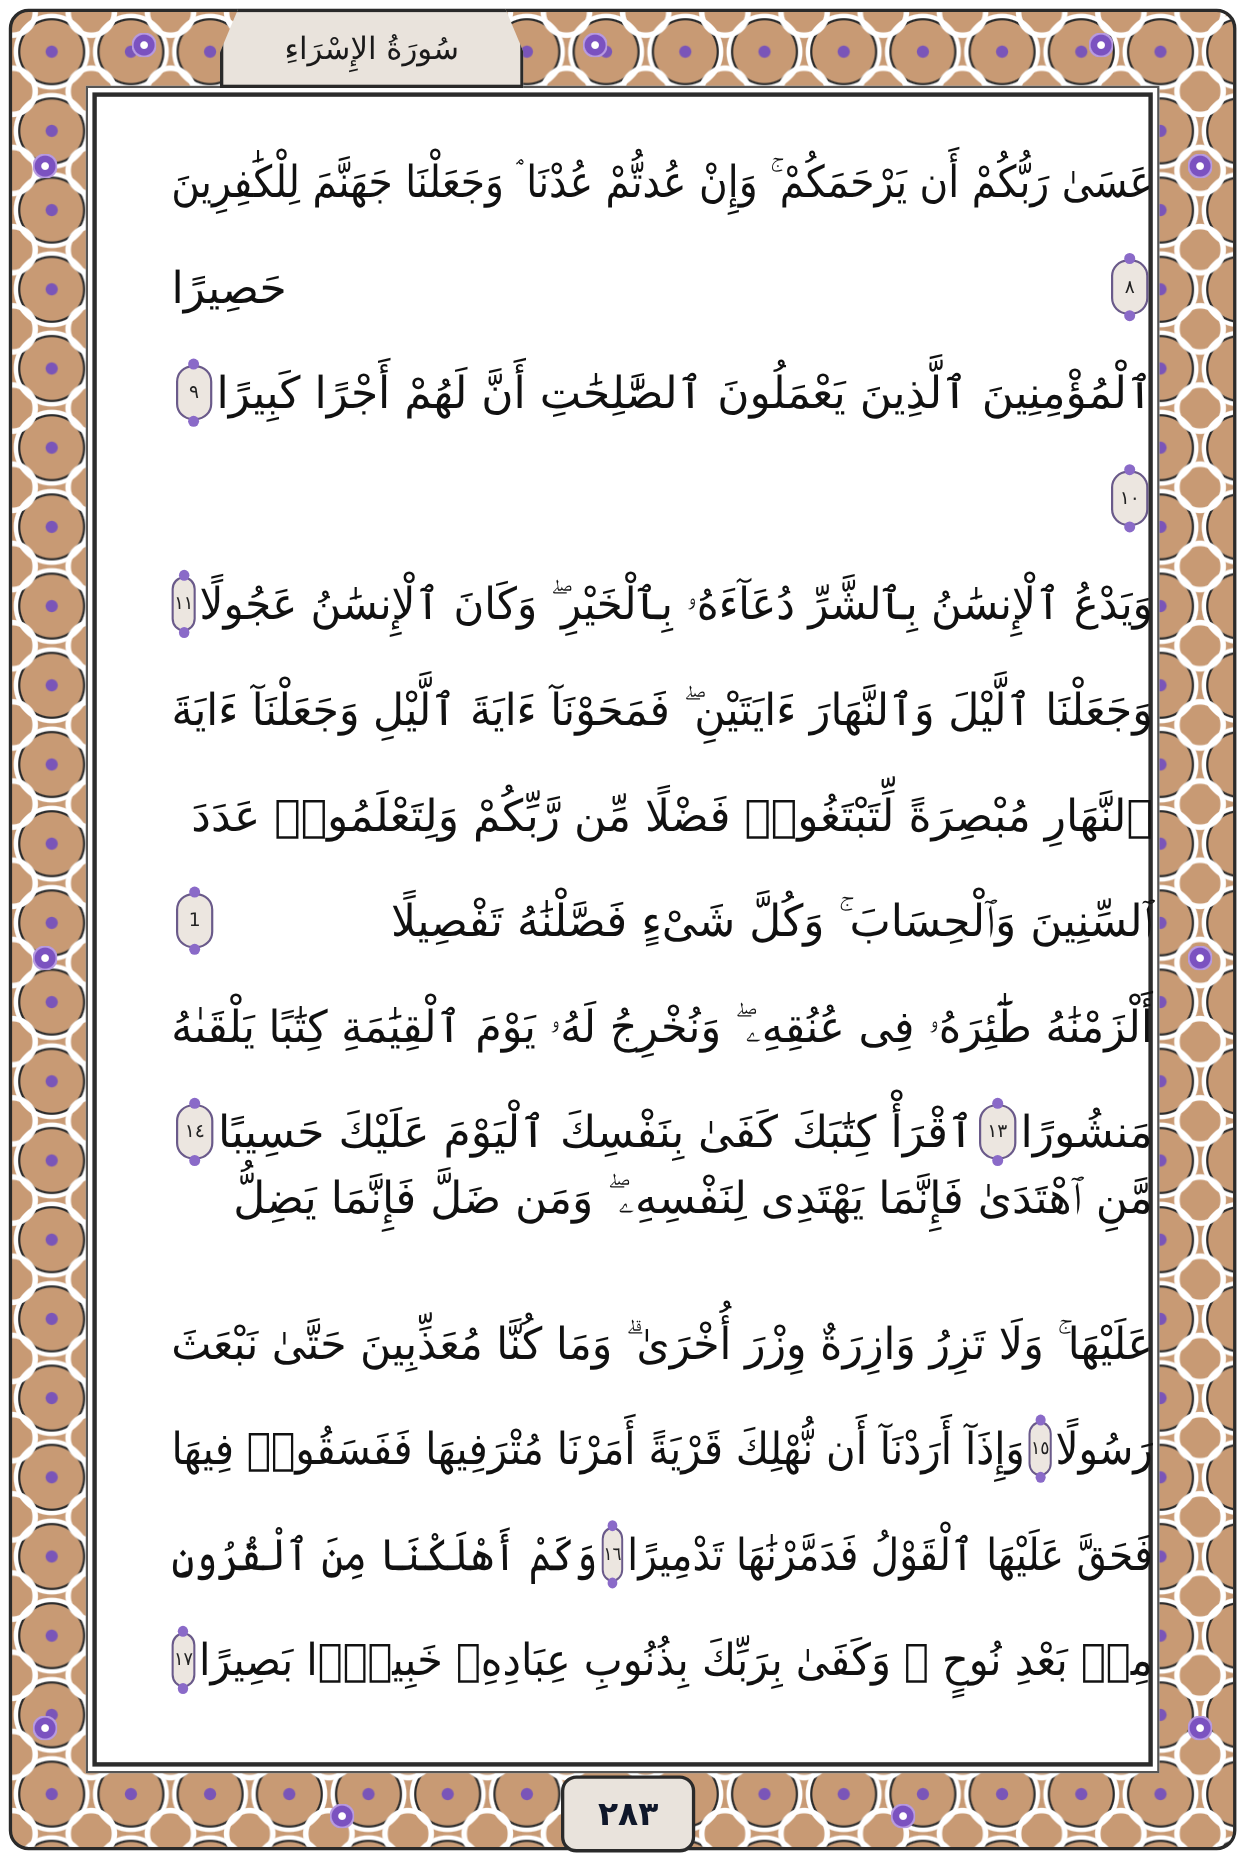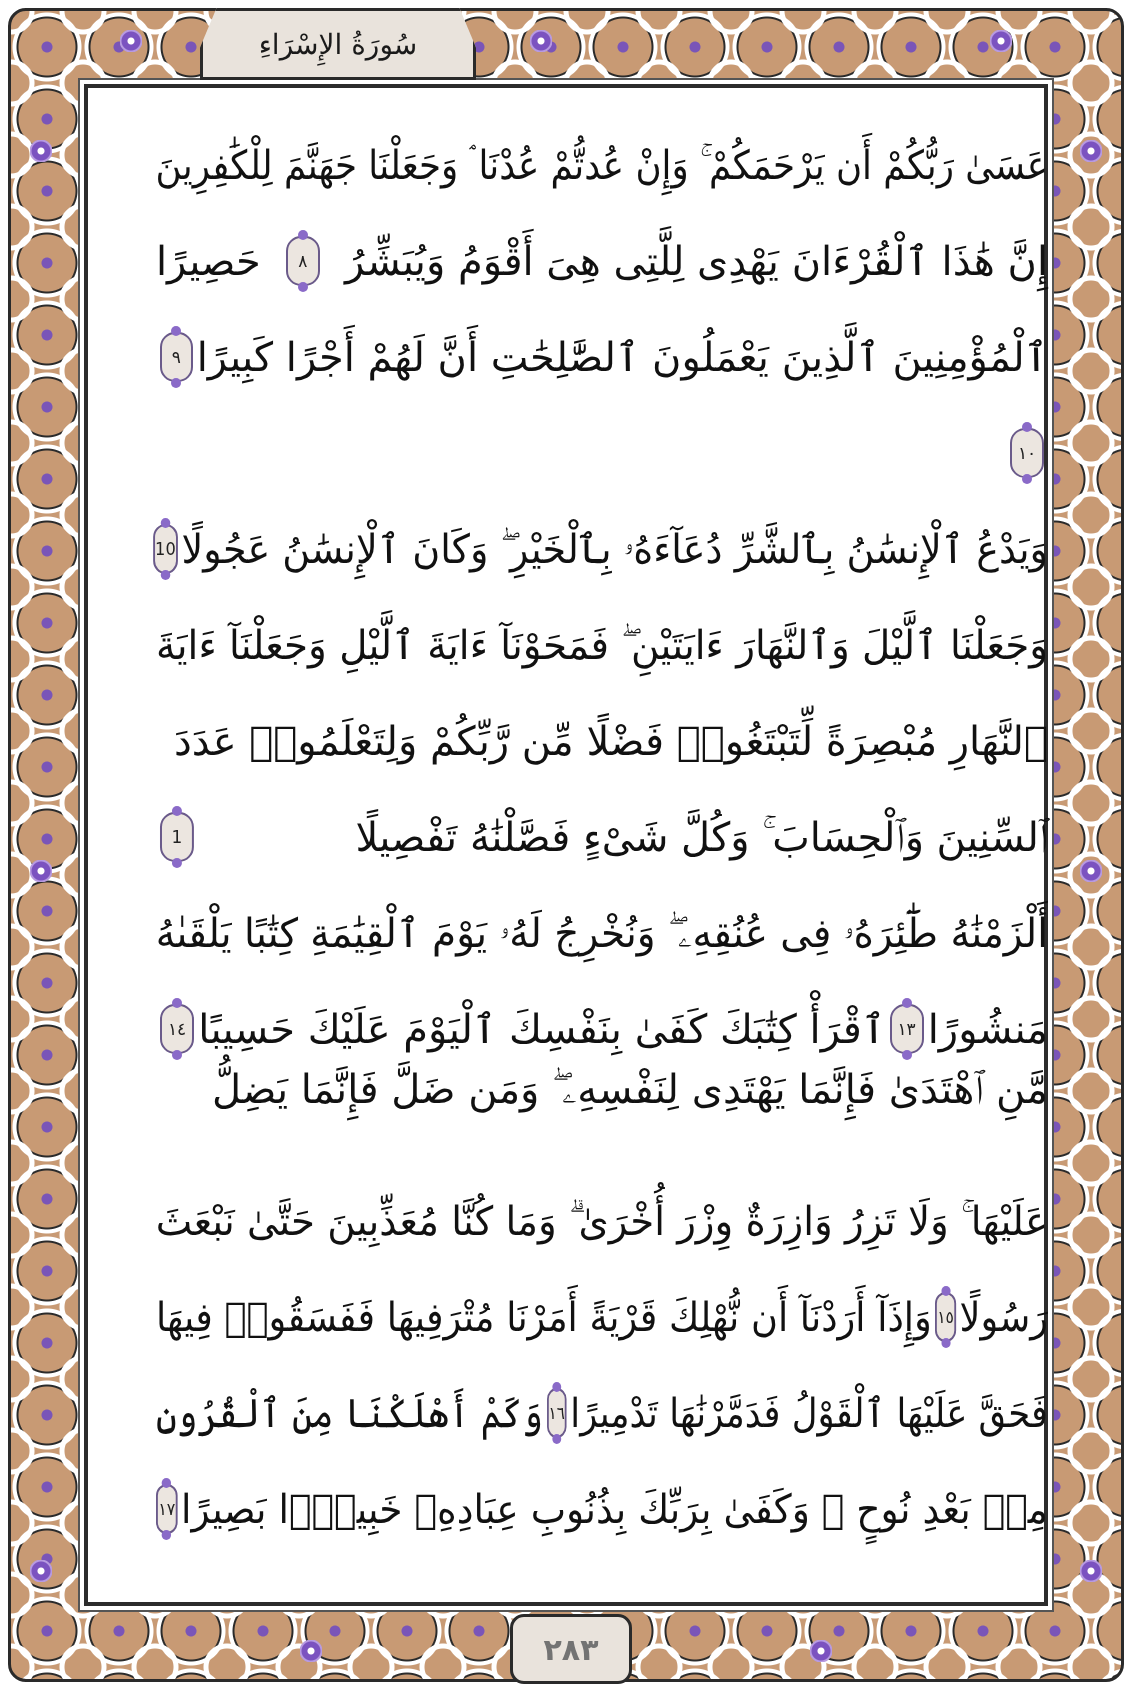--- a/index.html
+++ b/index.html
@@ -45,21 +45,21 @@
     font-size: 28px; color: #1a1a1a;
     direction: rtl;
   }
   .cart-left { left: 200px; top: 8px; width: 270px; }
   .cart-right { left: 612px; top: 8px; width: 280px; }
   .cart-page {
     position: absolute; left: 510px; top: 1614px; width: 116px; height: 64px;
     background: #e9e3dc; border: 3px solid #2a2a2a; border-radius: 14px;
     display: flex; align-items: center; justify-content: center;
     font-family: "DejaVu Sans", sans-serif; font-weight: bold;
-    font-size: 30px; color: #737373;
+    font-size: 30px; color: #0f172a;
   }
   .flower {
     position: absolute; width: 22px; height: 22px;
     background: radial-gradient(circle, #fff 0 3px, #7b52c0 4px 9px, #b79ae0 10px 11px, transparent 12px);
   }
   
   .text-area {
     position: absolute; left: 120px; top: 118px; width: 892px; height: 1480px;
     direction: rtl;
     margin-left: 36px;
@@ -109,34 +109,33 @@
 
   <div class="cartouche cart-left">سُورَةُ الإِسْرَاءِ</div>
   <div class="cart-page">٢٨٣</div>
 </div>
 
 <div class="text-area">
   <div class="line" style="top: 0px; transform-origin: right center; width: 1001px; transform: scaleX(0.891109);">
     <span>عَسَىٰ رَبُّكُمْ أَن يَرْحَمَكُمْ ۚ وَإِنْ عُدتُّمْ عُدْنَا ۘ وَجَعَلْنَا جَهَنَّمَ لِلْكَٰفِرِينَ</span>
   </div>
   <div class="line" style="top:96px">
-    <span>إِنَّ هَٰذَا ٱلْقُرْءَانَ يَهْدِى لِلَّتِى هِىَ أَقْوَمُ وَيُبَشِّرُ</span>
     <span class="ayah-marker">٨</span>
     <span>حَصِيرًا</span>
   </div>
   <div class="line" style="top:192px">
     <span>ٱلْمُؤْمِنِينَ ٱلَّذِينَ يَعْمَلُونَ ٱلصَّٰلِحَٰتِ أَنَّ لَهُمْ أَجْرًا كَبِيرًا</span>
     <span class="ayah-marker">٩</span>
   </div>
   <div class="line" style="top:288px">
     <span class="ayah-marker">١٠</span>
   </div>
   <div class="line" style="top: 384px; transform-origin: right center; width: 936px; transform: scaleX(0.952991);">
     <span>وَيَدْعُ ٱلْإِنسَٰنُ بِٱلشَّرِّ دُعَآءَهُۥ بِٱلْخَيْرِ ۖ وَكَانَ ٱلْإِنسَٰنُ عَجُولًا</span>
-    <span class="ayah-marker">10</span>
+    <span class="ayah-marker">١١</span>
   </div>
   <div class="line" style="top: 480px; transform-origin: right center; width: 919px; transform: scaleX(0.97062);">
     <span>وَجَعَلْنَا ٱلَّيْلَ وَٱلنَّهَارَ ءَايَتَيْنِ ۖ فَمَحَوْنَآ ءَايَةَ ٱلَّيْلِ وَجَعَلْنَآ ءَايَةَ</span>
   </div>
   <div class="line" style="top:576px">
     <span>ٱلنَّهَارِ مُبْصِرَةً لِّتَبْتَغُوا۟ فَضْلًا مِّن رَّبِّكُمْ وَلِتَعْلَمُوا۟ عَدَدَ</span>
   </div>
   <div class="line" style="top: 672px; transform-origin: right center; width: 894px; transform: scaleX(0.997763);">
     <span>ٱلسِّنِينَ وَٱلْحِسَابَ ۚ وَكُلَّ شَىْءٍ فَصَّلْنَٰهُ تَفْصِيلًا</span>
     <span class="ayah-marker">1</span>

